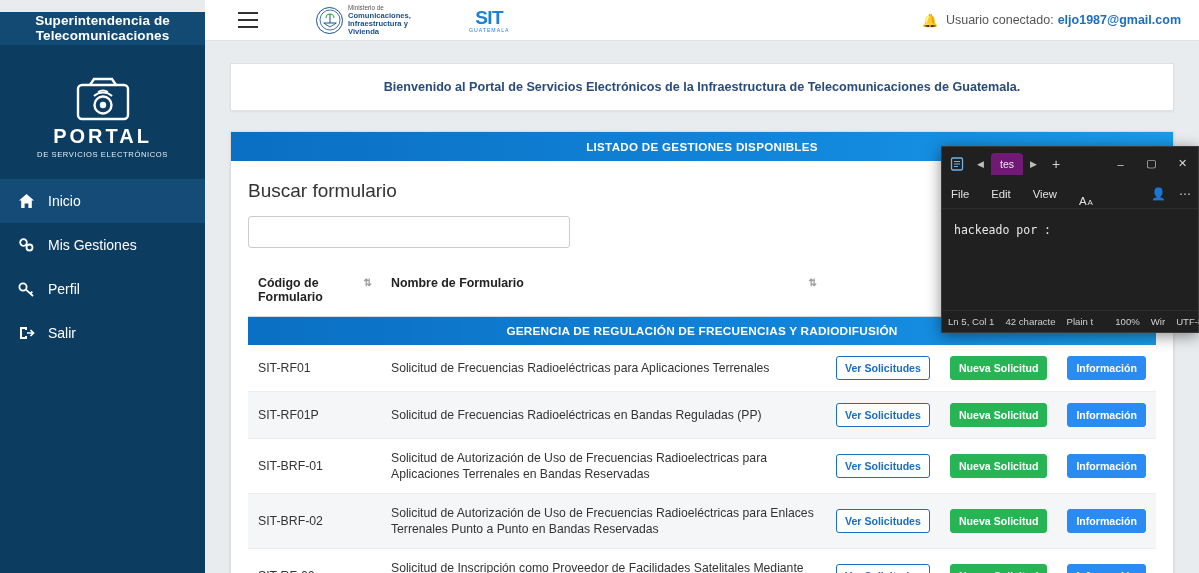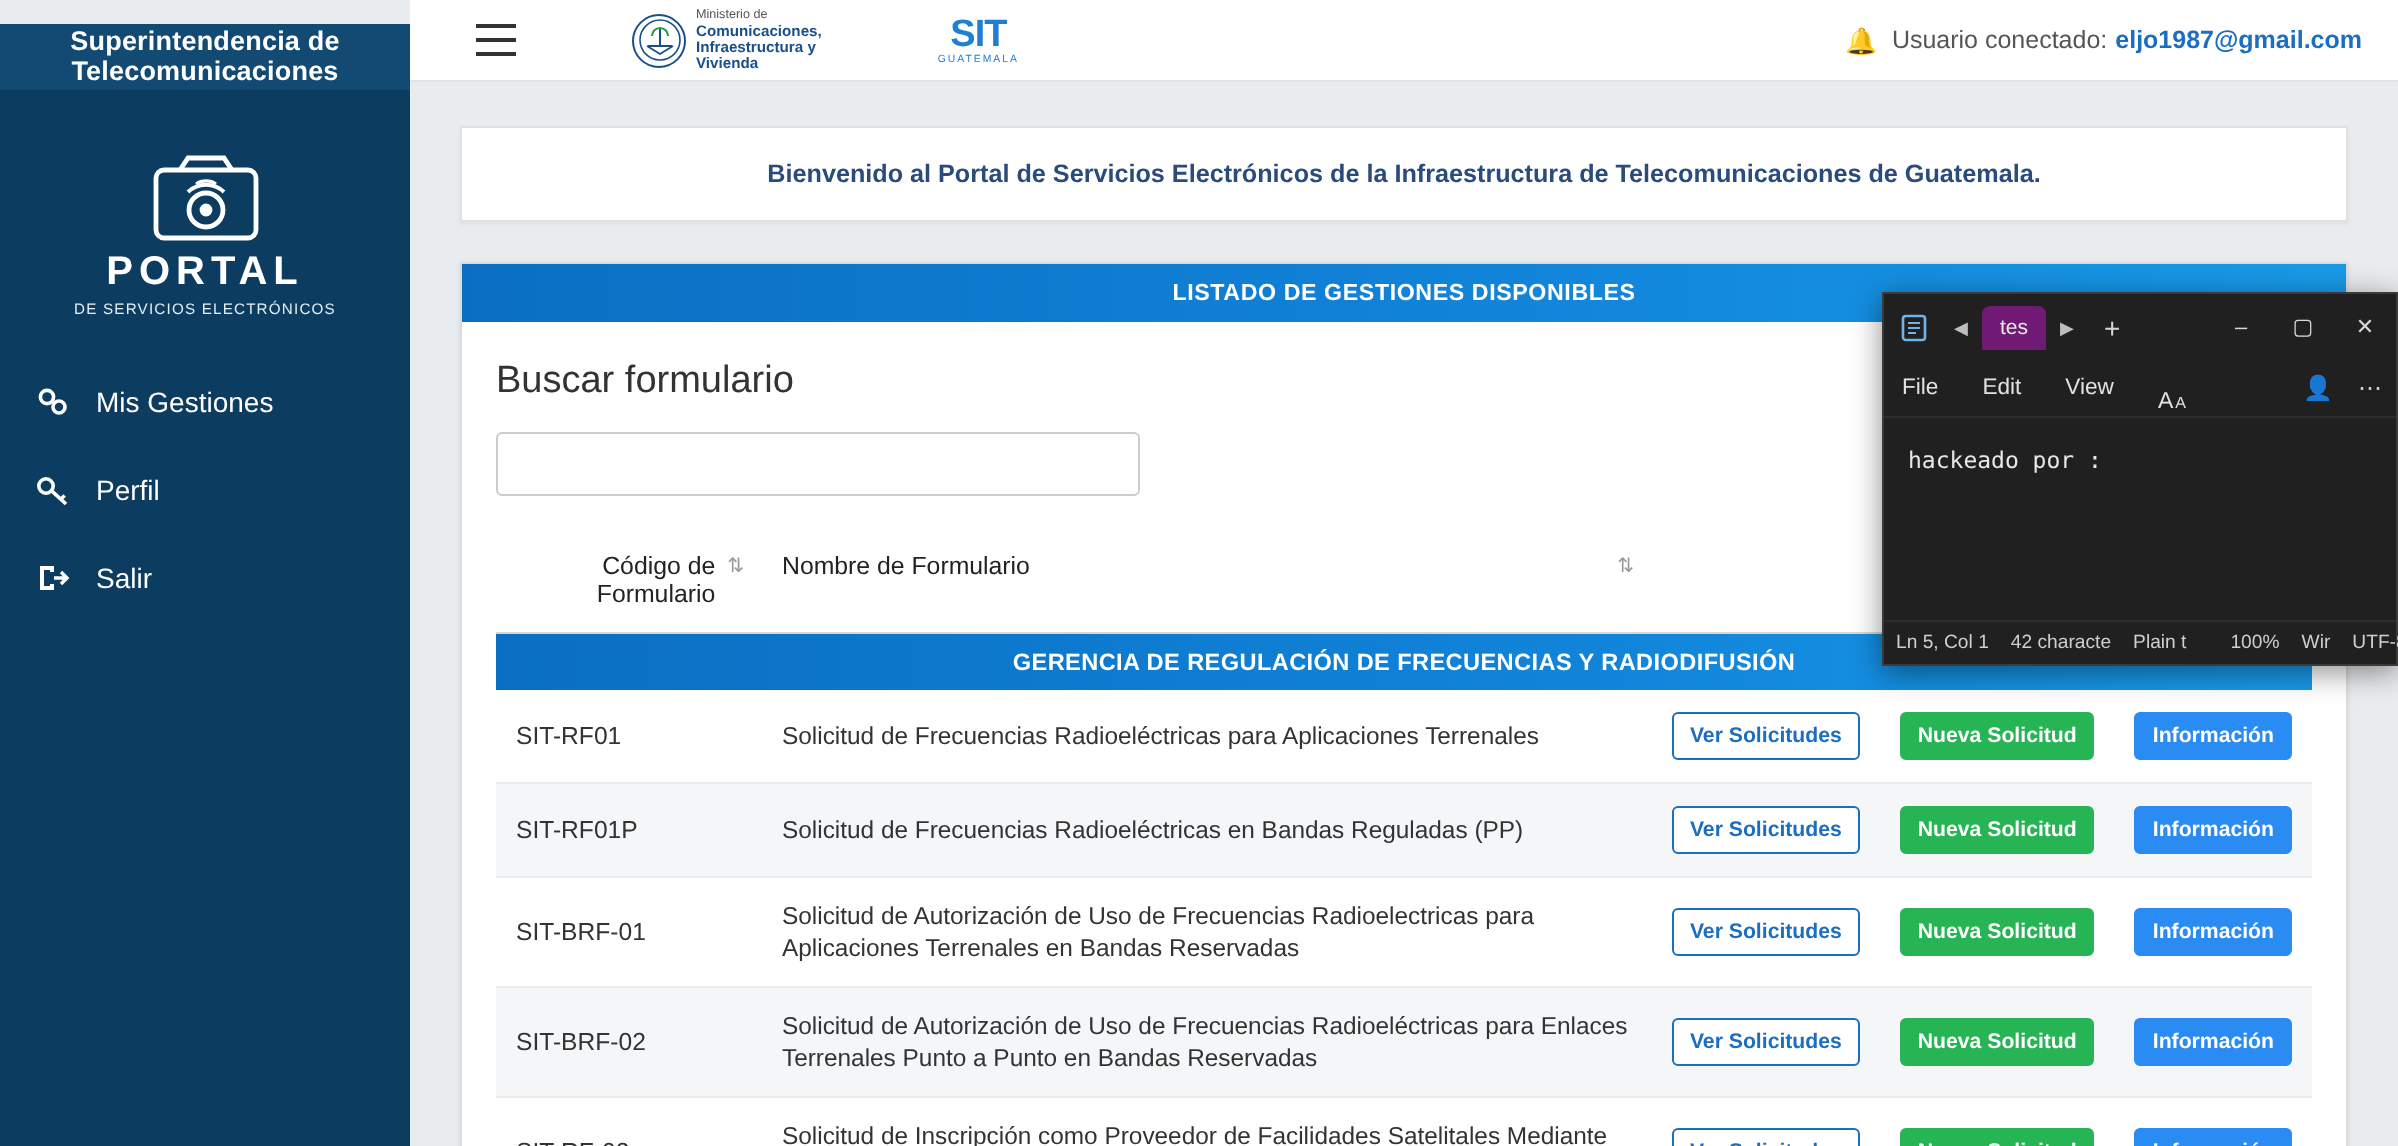--- a/index.html
+++ b/index.html
@@ -129,25 +129,25 @@
     width: 322px; height: 32px;
     border: 1px solid #ccc; border-radius: 3px;
     padding: 0 9px; font-size: 13px; color: #333;
     outline: none; background: #fff;
   }
   table.gest {
     width: 100%; border-collapse: collapse; margin-top: 22px;
     font-size: 12.3px;
   }
   table.gest th {
-    text-align: right; font-size: 12.4px; color: #222;
+    text-align: left; font-size: 12.4px; color: #222;
     padding: 6px 10px 12px 10px;
     border-bottom: 1px solid #d8d8d8;
     vertical-align: top;
-    font-weight: normal;
+    font-weight: bold;
   }
   th.col-code { width: 133px; }
   th.col-name { }
   .th-inner { display: flex; justify-content: space-between; align-items: flex-start; }
   .sort-ico { color: #9a9a9a; font-size: 10px; margin-left: 6px; margin-top: 1px; letter-spacing: -1px; }
   .group-row td {
     background: linear-gradient(90deg, #0a6fc2 0%, #1184da 60%, #199ae8 100%);
     color: #ffffff; font-weight: bold; font-size: 11.8px;
     text-align: center; padding: 7px 0; letter-spacing: 0.2px;
   }
@@ -244,20 +244,28 @@
         <circle cx="33" cy="36" r="3.2" fill="#ffffff"></circle>
         <path d="M20 16 L24 10 L42 10 L46 16" fill="none" stroke="#ffffff" stroke-width="2.4"></path>
         <path d="M24 27 a13 13 0 0 1 18 0" fill="none" stroke="#ffffff" stroke-width="2"></path>
         <path d="M28 23 a9 9 0 0 1 10 0" fill="none" stroke="#ffffff" stroke-width="1.6"></path>
       </svg>
       <div class="logo-portal">PORTAL</div>
       <div class="logo-sub">DE SERVICIOS ELECTRÓNICOS</div>
     </div>
 
     <div class="nav">
+      <div class="nav-item active">
+        <span class="nav-ico">
+          <svg width="17" height="16" viewBox="0 0 17 16">
+              <path d="M8.5 1 L16 7.5 h-2.2 V15 H10.4 V10.6 H6.6 V15 H3.2 V7.5 H1 Z" fill="#ffffff"></path>
+            </svg>
+        </span>
+        <span class="nav-label">Inicio</span>
+      </div>
       <div class="nav-item">
         <span class="nav-ico">
           <svg width="17" height="16" viewBox="0 0 17 16">
             <circle cx="5.5" cy="5.5" r="3.3" fill="none" stroke="#fff" stroke-width="1.8"></circle>
             <circle cx="11.5" cy="10.5" r="3" fill="none" stroke="#fff" stroke-width="1.8"></circle>
           </svg>
         </span>
         <span class="nav-label">Mis Gestiones</span>
       </div>
       <div class="nav-item">

